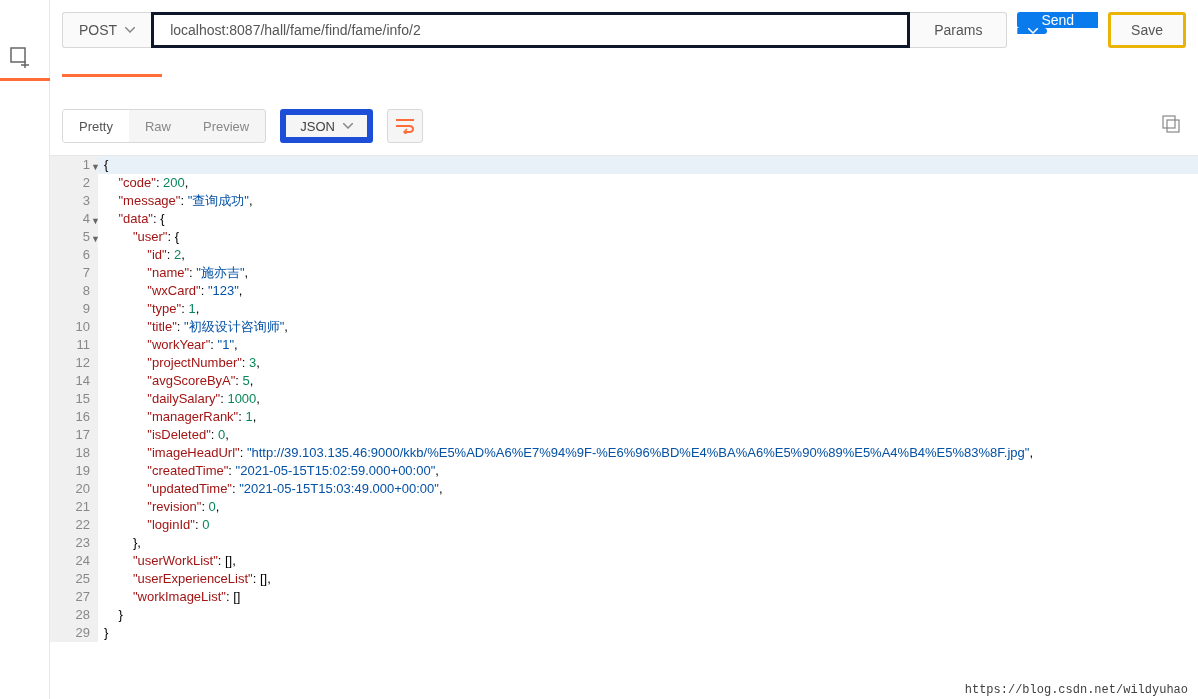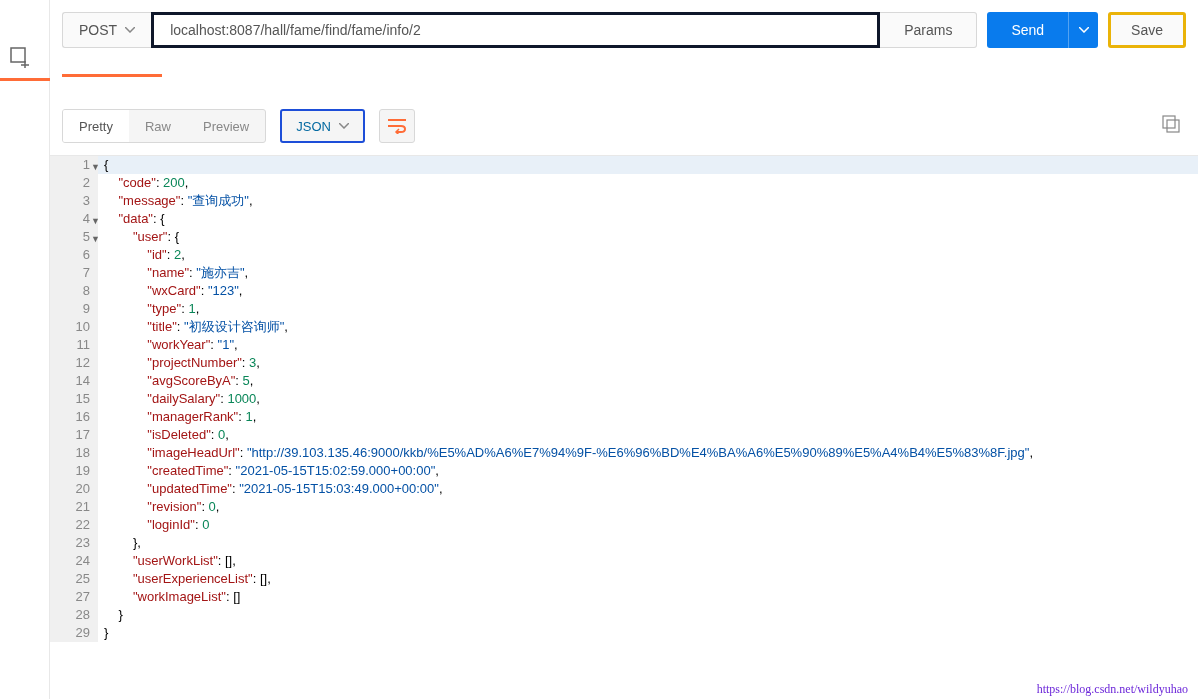--- a/index.html
+++ b/index.html
@@ -10,48 +10,48 @@
     .left-sidebar .new-tab-icon { position: absolute; top: 45px; left: 8px; width: 24px; height: 24px; display: flex; align-items: center; justify-content: center; color: #666; }
     
     .main-area { position: absolute; left: 50px; top: 0; right: 0; bottom: 0; }
     
     .request-bar { display: flex; padding: 12px; gap: 0; align-items: stretch; height: 60px; }
     .method-select { display: flex; align-items: center; padding: 0 16px; border: 1px solid #d8d8d8; border-right: none; background: #fafafa; cursor: pointer; border-radius: 3px 0 0 3px; text-align: right; }
     .method-text { font-size: 14px; color: #555; font-weight: 500; margin-right: 8px; }
     .chevron { width: 10px; height: 6px; }
     .url-input { flex: 1; border: 3px solid #0f172a; padding: 0 16px; font-size: 14px; color: #555; outline: none; }
     .params-btn { padding: 0 24px; border: 1px solid #d8d8d8; border-left: none; background: #fafafa; color: #555; font-size: 14px; cursor: pointer; border-radius: 0 3px 3px 0; }
-    .send-group { display: flex; margin-left: 10px; }
+    .send-group { display: flex; margin-left: 10px; flex-direction: column; }
     .send-btn { padding: 0 24px; background: #097bed; color: #fff; border: none; font-size: 14px; font-weight: 500; cursor: pointer; border-radius: 3px 0 0 3px; }
     .send-dropdown { width: 30px; background: #097bed; border: none; border-left: 1px solid rgba(255,255,255,0.3); cursor: pointer; border-radius: 0 3px 3px 0; display: flex; align-items: center; justify-content: center; }
     .save-btn { padding: 0 20px; margin-left: 10px; border: 3px solid #eab308; background: #fafafa; color: #555; font-size: 14px; cursor: pointer; border-radius: 3px; }
     
     .orange-underline { margin-left: 12px; width: 100px; height: 3px; background: #ff6c37; margin-top: 14px; }
     
     .response-controls { display: flex; padding: 12px; gap: 4px; margin-top: 20px; }
     .view-tabs { display: flex; border: 1px solid #d8d8d8; border-radius: 3px; overflow: hidden; background: #f5f5f5; }
     .view-tab { padding: 8px 16px; font-size: 13px; color: #888; cursor: pointer; border: none; background: transparent; }
     .view-tab.active { background: #fff; color: #555; font-weight: 500; }
-    .format-select { display: flex; align-items: center; padding: 0 14px; border: 2px solid #1d4ed8; background: #f5f5f5; margin-left: 10px; cursor: pointer; border-radius: 3px; font-size: 13px; color: #0369a1; }
+    .format-select { display: flex; align-items: center; padding: 0 14px; border: 6px solid #1d4ed8; background: #f5f5f5; margin-left: 10px; cursor: pointer; border-radius: 3px; font-size: 13px; color: #404040; }
     .wrap-btn { display: flex; align-items: center; justify-content: center; width: 36px; height: 34px; border: 1px solid #d8d8d8; background: #f5f5f5; margin-left: 10px; cursor: pointer; border-radius: 3px; }
     .spacer { flex: 1; }
     .copy-btn { width: 30px; height: 30px; display: flex; align-items: center; justify-content: center; cursor: pointer; color: #888; }
     
     .code-area { border-top: 1px solid #e8e8e8; }
     .code-line { display: flex; font-family: Consolas, Monaco, monospace; font-size: 13px; line-height: 18px; }
     .code-line.first-line { background: #e8f0f8; }
     .gutter { width: 48px; text-align: right; padding-right: 8px; color: #888; background: #f0f0f0; user-select: none; position: relative; flex-shrink: 0; }
     .fold-arrow { position: absolute; right: -2px; top: 2px; font-size: 9px; color: #666; }
     .code-content { padding-left: 6px; white-space: pre; }
     .key { color: #a31515; }
     .str { color: #0451a5; }
     .num { color: #098658; }
     .punct { color: #000; }
     
-    .watermark { position: absolute; bottom: 2px; right: 10px; color: #6d28d9; font-size: 12px; font-family: Liberation Serif, serif; }
+    .watermark { position: absolute; bottom: 2px; right: 10px; color: #404040; font-size: 12px; font-family: Liberation Mono, monospace; }
   </style>
 </head>
 <body>
 
 <div class="left-sidebar">
   <div class="new-tab-icon">
     <svg width="22" height="22" viewBox="0 0 22 22" fill="none" stroke="#666" stroke-width="1.5">
       <rect x="2" y="2" width="14" height="14"></rect>
       <line x1="12" y1="19" x2="20" y2="19"></line>
         <line x1="16" y1="15" x2="16" y2="23"></line>

